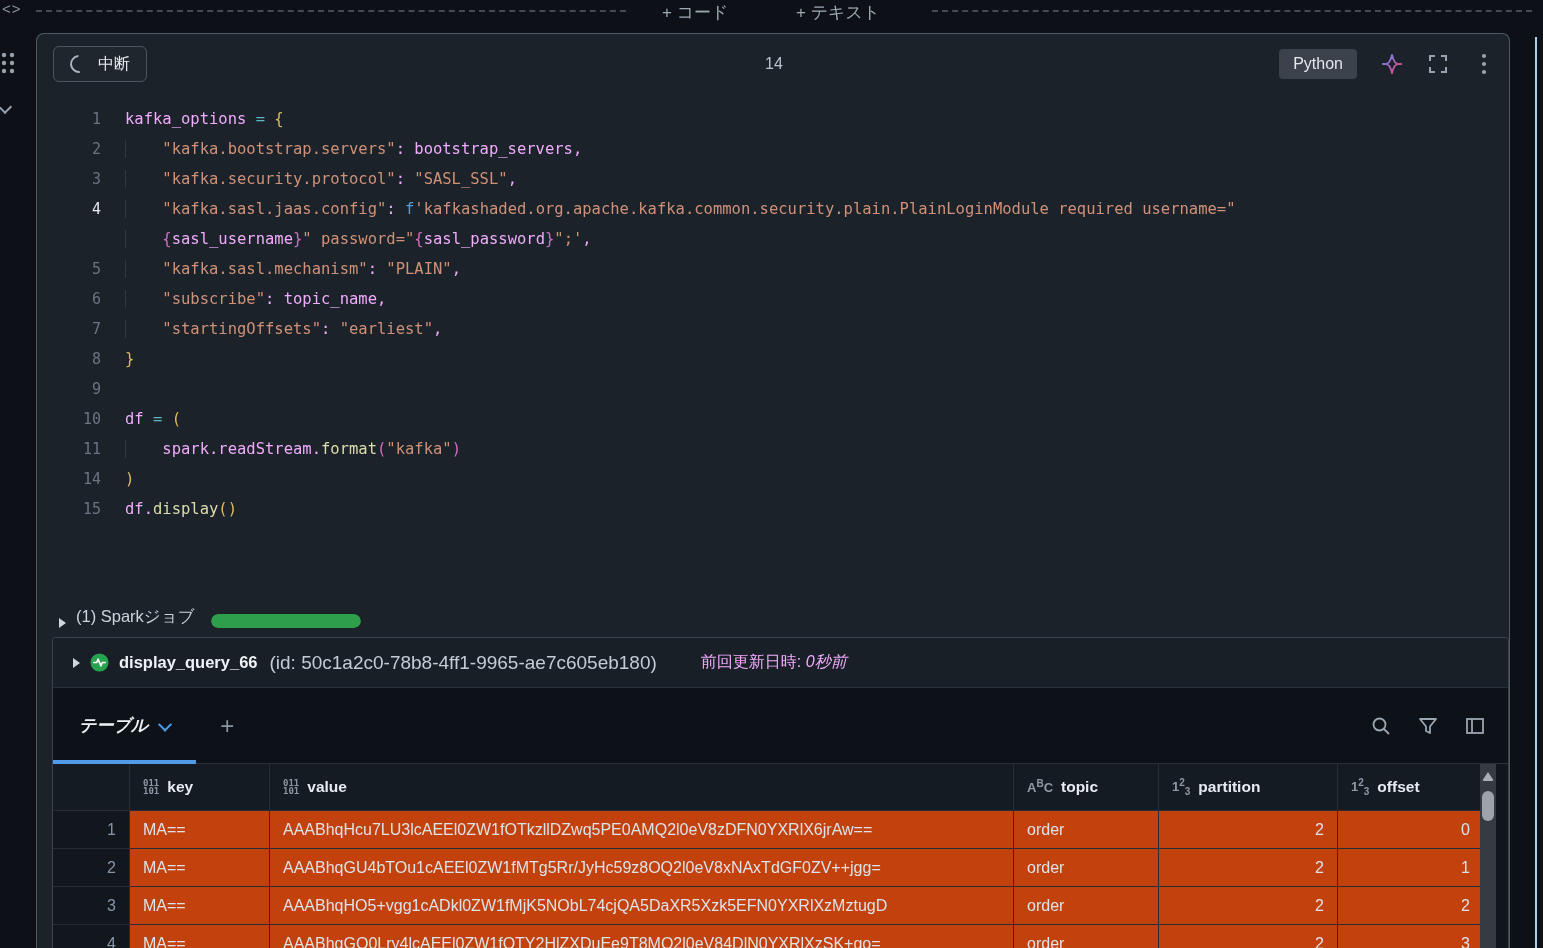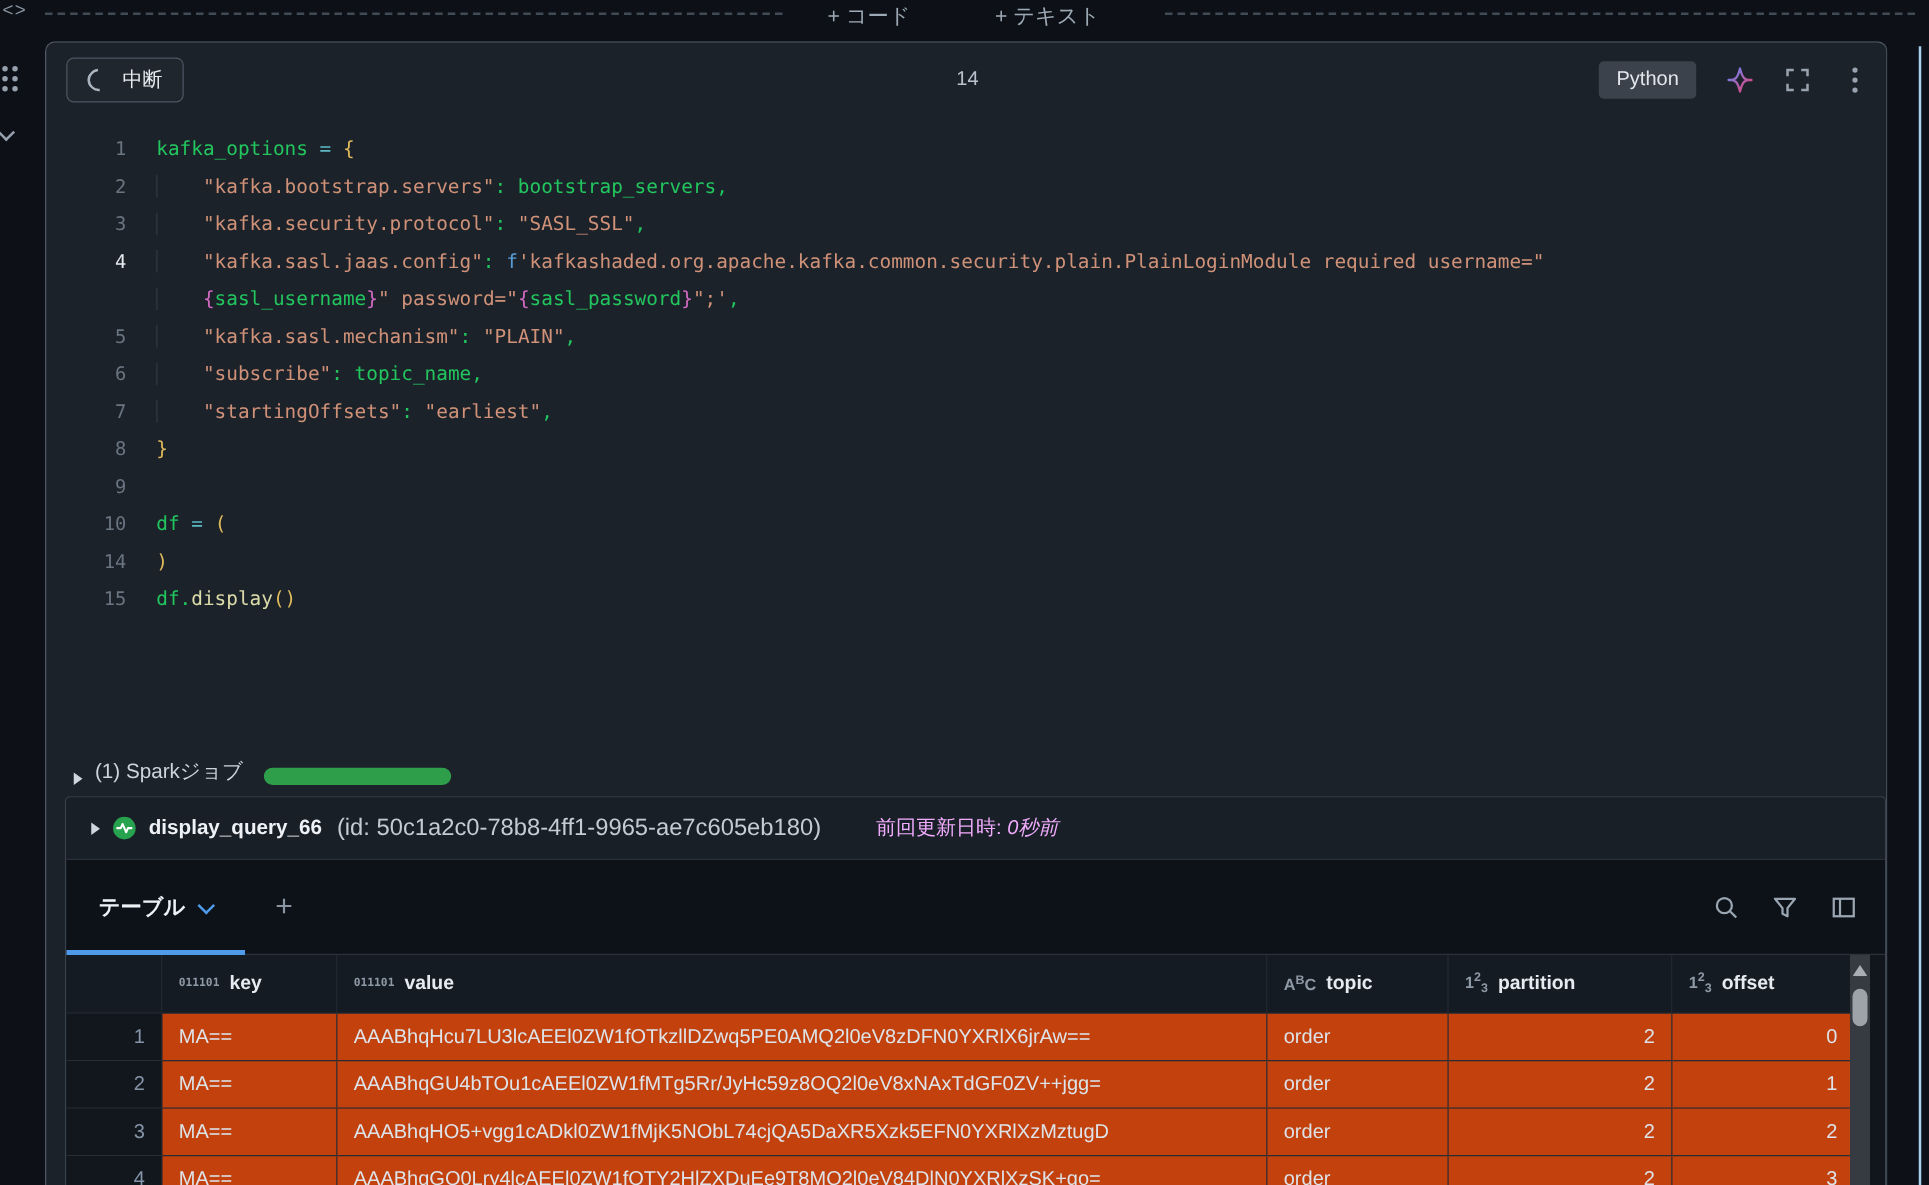--- a/index.html
+++ b/index.html
@@ -28,56 +28,56 @@
   #header-right{margin-left:auto;display:flex;align-items:center;gap:24px;z-index:2;}
   #lang-btn{background:#3b424b;color:#e2e7ec;font-size:16px;padding:6px 14px;border-radius:4px;cursor:pointer;}
   .hicon{width:22px;height:22px;display:flex;align-items:center;justify-content:center;cursor:pointer;}
   
   #code{position:absolute;top:70px;left:0;right:2px;font-family:"DejaVu Sans Mono","Liberation Mono",monospace;
     font-size:15.5px;}
   .code-row{display:flex;height:30px;line-height:30px;white-space:pre;}
   .ln{width:64px;text-align:right;padding-right:24px;color:#6a7582;flex:none;font-size:15px;}
   .ln.active{color:#e3e9ef;}
   .cl span{white-space:pre;}
-  .tk-v{color:#22c55e}.tk-s{color:#cf9178}.tk-o{color:#5bb8c4}.tk-b1{color:#e0bb5c}
+  .tk-v{color:#f0abfc}.tk-s{color:#cf9178}.tk-o{color:#5bb8c4}.tk-b1{color:#e0bb5c}
   .tk-b2{color:#d36ac2}.tk-fb{color:#d36ac2}.tk-fn{color:#dcdcaa}.tk-fp{color:#569cd6}
   .tk-g{color:#ccd3da;box-shadow:inset 1px 0 0 #2f3842}
   
   #spark-row{position:absolute;top:562px;left:22px;height:32px;display:flex;align-items:flex-end;gap:10px;}
   .caret{width:0;height:0;border-left:7px solid #cfd6dd;border-top:5px solid transparent;border-bottom:5px solid transparent;flex:none;}
   #spark-label{color:#ccd4dc;font-size:16.5px;margin-right:6px;}
   #spark-track{width:150px;height:14px;border-radius:7px;overflow:hidden;background:transparent;}
   #spark-fill{height:100%;border-radius:7px;}
   
   #results{position:absolute;top:603px;left:15px;right:0;bottom:0;border:1px solid #3a434e;border-bottom:none;
     border-radius:4px 4px 0 0;background:#11161d;overflow:hidden;box-sizing:border-box;}
   #query-header{height:50px;background:#191f27;border-bottom:1px solid #272f38;display:flex;align-items:center;padding:0 20px;gap:10px;box-sizing:border-box;}
   #stream-icon{width:19px;height:19px;flex:none;}
   #query-name{color:#eef2f6;font-size:16.5px;font-weight:bold;}
   #query-id{color:#c3ccd5;font-size:19px;margin-left:2px;}
   #query-updated{color:#f0abfc;font-size:16px;margin-left:34px;}
   #query-updated .ital{font-style:italic;}
   #tabbar{height:76px;background:#0d1218;border-bottom:1px solid #2a313a;display:flex;align-items:center;box-sizing:border-box;position:relative;}
-  #tab-table{height:100%;display:flex;align-items:center;gap:12px;padding:0 26px;position:relative;cursor:pointer;}
+  #tab-table{height:100%;display:flex;align-items:center;gap:12px;padding:0 26px;position:relative;cursor:pointer;font-style:italic;}
   #tab-table::after{content:"";position:absolute;left:0;right:0;bottom:-1px;height:4px;background:#4f9bea;}
   #tab-label{color:#eef2f6;font-size:17px;font-weight:bold;}
   .tab-chev{width:8px;height:8px;border-right:2.5px solid #4f9bea;border-bottom:2.5px solid #4f9bea;transform:rotate(45deg) translate(-1px,-1px);}
   #add-tab{color:#8b96a2;font-size:24px;margin-left:24px;cursor:pointer;line-height:1;}
   #tab-icons{margin-left:auto;display:flex;gap:25px;padding-right:22px;}
   
   #tbl{position:relative;height:212px;}
   .trow{display:grid;grid-template-columns:77px 140px 744px 145px 179px 146px;}
   .tcell{border-right:1px solid #262d37;border-bottom:1px solid #262d37;padding:0 13px;display:flex;align-items:center;
     color:#dde3e9;font-size:16px;overflow:hidden;white-space:nowrap;box-sizing:border-box;}
   #thead .tcell{height:47px;background:#151b23;color:#e6ebf1;font-weight:bold;font-size:15.5px;gap:8px;}
   .tbody .tcell{height:38px;background:#c2410c;}
   .tcell.right{justify-content:flex-end;}
   .tcell.idx{color:#8595a8;justify-content:flex-end;background:#12171e;}
   .ticon{color:#8e99a6;font-weight:bold;flex:none;}
-  .ticon.bin{display:flex;flex-direction:row;font-size:9px;line-height:8px;font-family:"DejaVu Sans Mono",monospace;justify-content:center;}
+  .ticon.bin{display:flex;flex-direction:column;font-size:9px;line-height:8px;font-family:"DejaVu Sans Mono",monospace;justify-content:center;}
   .ticon.abc,.ticon.num{font-size:13px;text-align:right;}
   .ticon .up{font-size:10px;vertical-align:super;}
   .ticon .dn{font-size:10px;vertical-align:sub;}
   
   #vscroll{position:absolute;top:0;bottom:0;right:12px;width:16px;background:#363b42;display:flex;flex-direction:column;align-items:center;}
   #vs-up{margin-top:8px;width:0;height:0;border-bottom:9px solid #a9aeb4;border-left:6px solid transparent;border-right:6px solid transparent;border-radius:2px;}
   #vs-thumb{margin-top:10px;width:12px;height:30px;background:#9ea3a9;border-radius:6px;}
   
   #focus-line{position:absolute;top:37px;bottom:0;left:1535px;width:2px;background:#a9cfec;}
   svg{display:block;}
@@ -154,20 +154,21 @@
         <div class="code-row"><span class="ln">2</span><span class="cl"><span class="tk-g">    </span><span class="tk-s">"kafka.bootstrap.servers"</span><span class="tk-v">: </span><span class="tk-v">bootstrap_servers</span><span class="tk-v">,</span></span></div>
         <div class="code-row"><span class="ln">3</span><span class="cl"><span class="tk-g">    </span><span class="tk-s">"kafka.security.protocol"</span><span class="tk-v">: </span><span class="tk-s">"SASL_SSL"</span><span class="tk-v">,</span></span></div>
         <div class="code-row"><span class="ln active">4</span><span class="cl"><span class="tk-g">    </span><span class="tk-s">"kafka.sasl.jaas.config"</span><span class="tk-v">: </span><span class="tk-fp">f</span><span class="tk-s">'kafkashaded.org.apache.kafka.common.security.plain.PlainLoginModule required username="</span></span></div>
         <div class="code-row"><span class="ln"></span><span class="cl"><span class="tk-g">    </span><span class="tk-fb">{</span><span class="tk-v">sasl_username</span><span class="tk-fb">}</span><span class="tk-s">" password="</span><span class="tk-fb">{</span><span class="tk-v">sasl_password</span><span class="tk-fb">}</span><span class="tk-s">";'</span><span class="tk-v">,</span></span></div>
         <div class="code-row"><span class="ln">5</span><span class="cl"><span class="tk-g">    </span><span class="tk-s">"kafka.sasl.mechanism"</span><span class="tk-v">: </span><span class="tk-s">"PLAIN"</span><span class="tk-v">,</span></span></div>
         <div class="code-row"><span class="ln">6</span><span class="cl"><span class="tk-g">    </span><span class="tk-s">"subscribe"</span><span class="tk-v">: </span><span class="tk-v">topic_name</span><span class="tk-v">,</span></span></div>
         <div class="code-row"><span class="ln">7</span><span class="cl"><span class="tk-g">    </span><span class="tk-s">"startingOffsets"</span><span class="tk-v">: </span><span class="tk-s">"earliest"</span><span class="tk-v">,</span></span></div>
         <div class="code-row"><span class="ln">8</span><span class="cl"><span class="tk-b1">}</span></span></div>
         <div class="code-row"><span class="ln">9</span><span class="cl"></span></div>
         <div class="code-row"><span class="ln">10</span><span class="cl"><span class="tk-v">df</span><span class="tk-v"> </span><span class="tk-o">=</span><span class="tk-v"> </span><span class="tk-b1">(</span></span></div>
+        <div class="code-row"><span class="ln">11</span><span class="cl"><span class="tk-g">    </span><span class="tk-v">spark.readStream.</span><span class="tk-fn">format</span><span class="tk-b2">(</span><span class="tk-s">"kafka"</span><span class="tk-b2">)</span></span></div>
         <div class="code-row"><span class="ln">14</span><span class="cl"><span class="tk-b1">)</span></span></div>
         <div class="code-row"><span class="ln">15</span><span class="cl"><span class="tk-v">df.</span><span class="tk-fn">display</span><span class="tk-b1">(</span><span class="tk-b1">)</span></span></div>
       </div>
   </div>
 
   <div id="spark-row">
     <span class="caret"></span>
     <span id="spark-label">(1) Sparkジョブ</span>
     <span id="spark-track">
         <span id="spark-fill" style="width: 100%; background: rgb(46, 158, 75); display: block;"></span>

